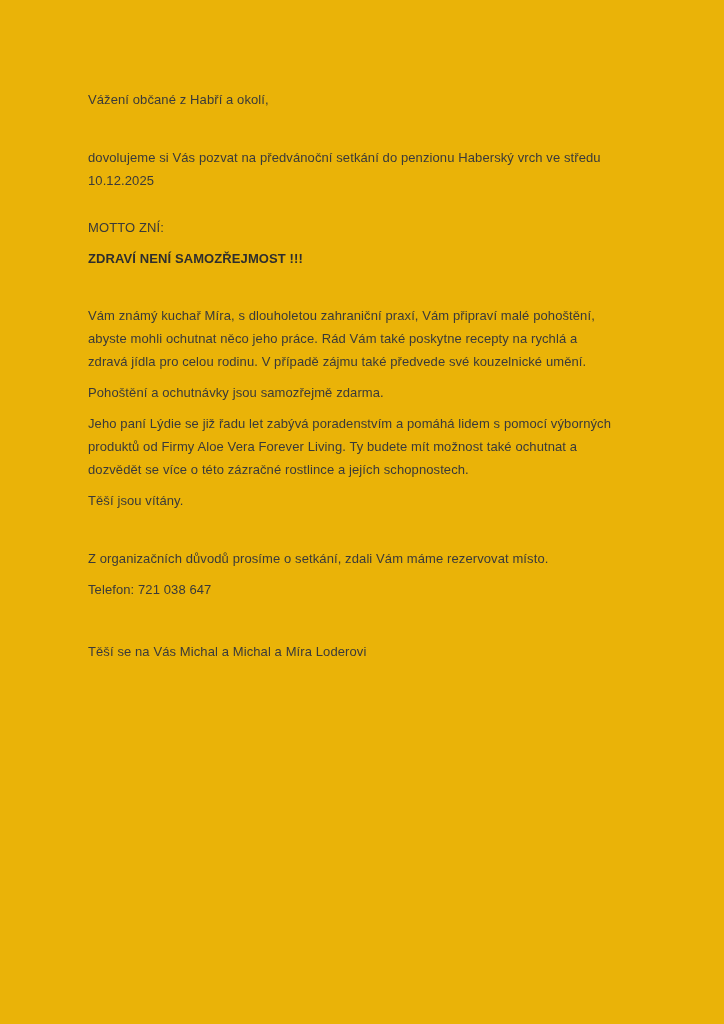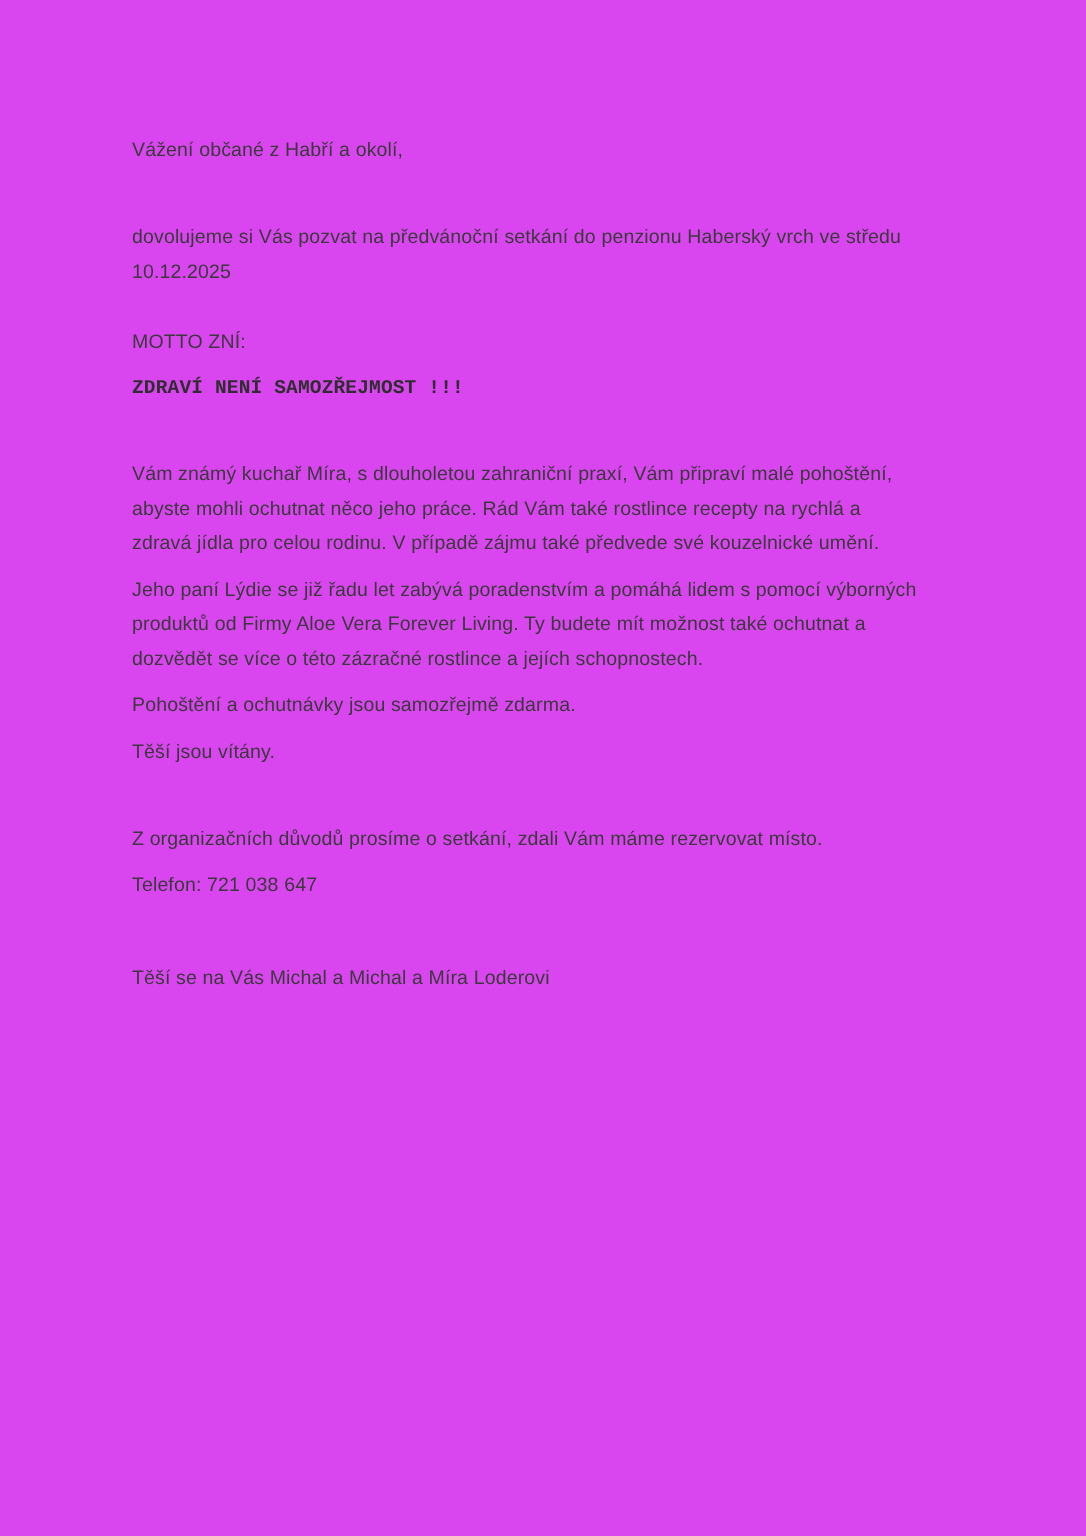--- a/index.html
+++ b/index.html
@@ -4,21 +4,21 @@
 <style>
   html, body {
     margin: 0;
     padding: 0;
     background: #ffffff;
   }
   .page {
     position: relative;
     width: 724px;
     height: 1024px;
-    background: #d946ef;
+    background: #eab308;
     overflow: hidden;
     font-family: "Liberation Sans", "DejaVu Sans", sans-serif;
     color: #3a3a3a;
   }
   .content {
     padding: 88px 16px 0 88px;
     box-sizing: border-box;
     width: 724px;
   }
   .content p {
@@ -30,45 +30,45 @@
   }
   p.gap-after-lg { margin-bottom: 35px; }
   p.gap-after-xl { margin-bottom: 24px; }
   p.gap-after-md { margin-bottom: 34px; }
   p.gap-after-sig { margin-bottom: 39px; }
   p.center {
     text-align: left;
     width: 550px;
     white-space: normal;
   }
-  p.bold { font-weight: bold; color: #2e2e2e; font-family: Liberation Mono, monospace; }
+  p.bold { font-weight: bold; color: #2e2e2e; }
 </style>
 </head>
 <body>
 
 <div class="page">
   <div class="content">
     <p class="gap-after-lg">Vážení občané z Habří a okolí,</p>
 
     <p class="gap-after-xl">dovolujeme si Vás pozvat na předvánoční setkání do penzionu Haberský vrch ve středu
 10.12.2025</p>
 
     <p class="center">MOTTO ZNÍ:</p>
 
     <p class="center bold gap-after-md">ZDRAVÍ NENÍ SAMOZŘEJMOST !!!</p>
 
     <p>Vám známý kuchař Míra, s dlouholetou zahraniční praxí, Vám připraví malé pohoštění,
-abyste mohli ochutnat něco jeho práce. Rád Vám také rostlince recepty na rychlá a
+abyste mohli ochutnat něco jeho práce. Rád Vám také poskytne recepty na rychlá a
 zdravá jídla pro celou rodinu. V případě zájmu také předvede své kouzelnické umění.</p>
+
+    <p>Pohoštění a ochutnávky jsou samozřejmě zdarma.</p>
 
     <p>Jeho paní Lýdie se již řadu let zabývá poradenstvím a pomáhá lidem s pomocí výborných
 produktů od Firmy Aloe Vera Forever Living. Ty budete mít možnost také ochutnat a
 dozvědět se více o této zázračné rostlince a jejích schopnostech.</p>
-
-    <p>Pohoštění a ochutnávky jsou samozřejmě zdarma.</p>
 
     <p class="gap-after-lg">Těší jsou vítány.</p>
 
     <p>Z organizačních důvodů prosíme o setkání, zdali Vám máme rezervovat místo.</p>
 
     <p class="gap-after-sig">Telefon: 721 038 647</p>
 
     <p>Těší se na Vás Michal a Michal a Míra Loderovi</p>
   </div>
 </div>

